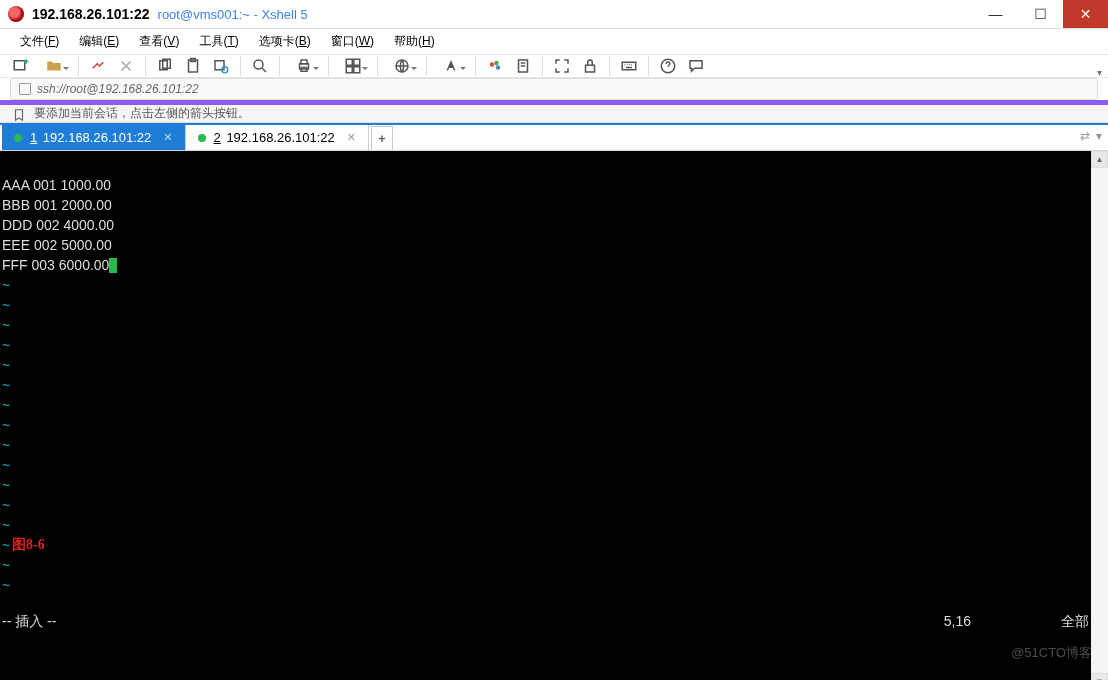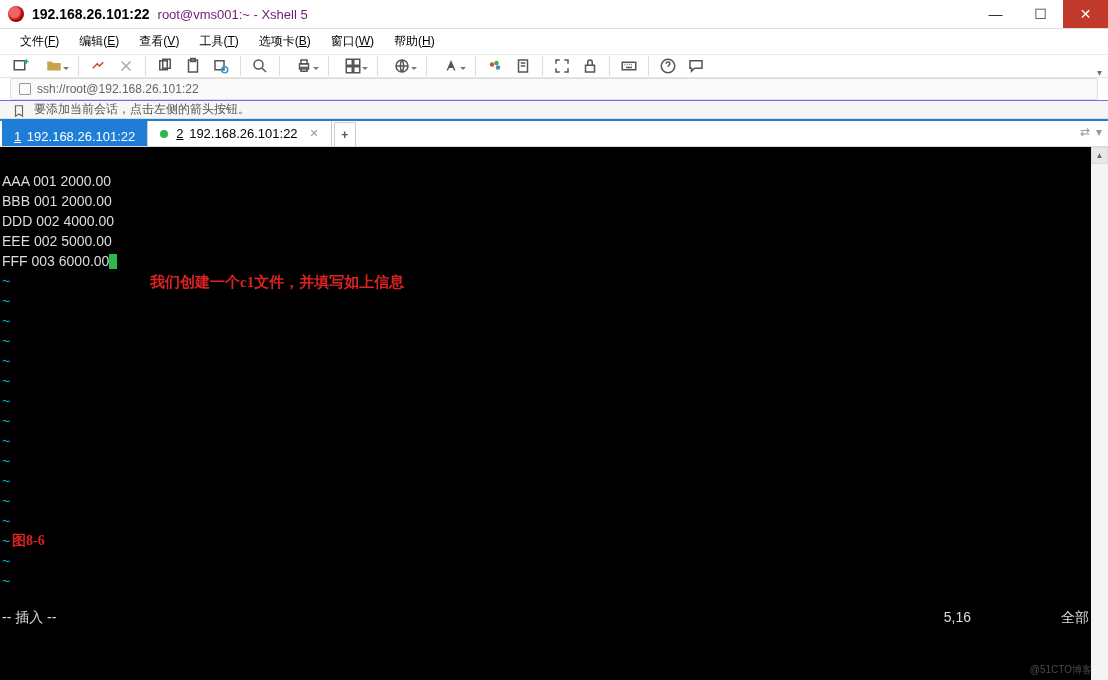--- a/index.html
+++ b/index.html
@@ -2,52 +2,52 @@
 <html><head>
 <meta charset="utf-8">
 <style>
   * { box-sizing: border-box; margin: 0; padding: 0; font-family: "Microsoft YaHei", Tahoma, Arial, sans-serif; }
   body { width: 1108px; height: 680px; background: #f0f0f0; display: flex; flex-direction: column; font-size: 12px; }
 
   
   .title-bar { height: 30px; background: #fff; display: flex; align-items: center; padding: 0 0 0 8px; border-bottom: 1px solid #ddd; }
   .app-icon { width: 16px; height: 16px; background: radial-gradient(circle at 40% 40%, #e66 35%, #a00 60%); border-radius: 50%; margin-right: 8px; }
   .title-host { font-weight: bold; font-size: 14px; margin-right: 8px; }
-  .title-sub { color: #701a75; font-size: 13px; }
+  .title-sub { color: #3b82f6; font-size: 13px; }
   .title-btns { margin-left: auto; display: flex; }
   .title-btn { width: 45px; height: 28px; display: flex; align-items: center; justify-content: center; font-size: 14px; color: #333; }
   .title-btn.close { background: #c0392b; color: #fff; }
 
   
   .menu-bar { height: 28px; background: #fff; display: flex; align-items: flex-end; padding: 0 12px; gap: 4px; border-bottom: 1px solid #e9e9e9; }
   .menu-item { padding: 4px 8px; cursor: default; }
   .menu-item .accel { text-decoration: underline; }
 
   
   .toolbar { height: 34px; background: #fff; display: flex; align-items: center; padding: 0 10px; gap: 6px; border-bottom: 1px solid #e5e5e5; position: relative; }
   .tool { width: 22px; height: 22px; display: flex; align-items: center; justify-content: center; color: #555; border-radius: 2px; }
   .tool svg { width: 18px; height: 18px; }
   .tool-sep { width: 1px; height: 20px; background: #ddd; margin: 0 2px; }
   .tool.drop { width: 32px; position: relative; }
   .tool.drop::after { content: ""; border: 3px solid transparent; border-top-color: #777; position: absolute; right: 1px; bottom: 4px; }
   .toolbar-end { position: absolute; right: 6px; top: 12px; color: #777; font-size: 10px; }
 
   
-  .addr-bar { height: 30px; background: #fff; display: flex; align-items: center; padding: 0 10px; gap: 8px; border-bottom: 1px solid #8b5cf6; }
+  .addr-bar { height: 30px; background: #fff; display: flex; align-items: center; padding: 0 10px; gap: 8px; border-bottom: 5px solid #8b5cf6; font-style: italic; }
   .addr-box { flex: 1; border: 1px solid #ddd; border-radius: 2px; padding: 3px 8px; color: #666; background: #fafafa; display: flex; align-items: center; gap: 6px; }
   .addr-icon { width: 12px; height: 12px; border: 1px solid #999; border-radius: 1px; }
 
   
   .hint-bar { height: 28px; background: #f6f6f6; display: flex; align-items: flex-end; padding: 0 12px; gap: 8px; color: #555; border-bottom: 1px solid #e0e0e0; }
   .hint-icon { width: 14px; height: 14px; color: #666; }
 
   
   .tabstrip { height: 28px; background: #fff; display: flex; align-items: flex-end; border-top: 2px solid #1e7dd6; border-bottom: 1px solid #d8d8d8; padding-left: 2px; position: relative; }
   .sess-tab { height: 25px; padding: 0 12px; display: flex; align-items: center; gap: 8px; border-right: 1px solid #ccc; position: relative; font-size: 13px; }
-  .sess-tab.active { background: #1e7dd6; color: #fff; flex-direction: column; }
+  .sess-tab.active { background: #1e7dd6; color: #fff; }
   .sess-tab .dot { width: 8px; height: 8px; background: #2db84d; border-radius: 50%; }
   .sess-tab .num { text-decoration: underline; margin-right: 2px; }
   .sess-tab .x { font-size: 11px; color: #999; margin-left: 4px; }
   .sess-tab.active .x { color: #bde; }
   .addtab { width: 22px; height: 24px; display: flex; align-items: center; justify-content: center; border: 1px solid #ccc; border-bottom: none; margin-left: 2px; color: #555; font-weight: bold; }
   .tabstrip-right { position: absolute; right: 6px; top: 4px; color: #999; display: flex; gap: 6px; align-items: center; }
 
   
   .term-wrap { flex: 1; display: flex; background: #000; position: relative; }
   .term { flex: 1; font-family: "Consolas", "Courier New", monospace; font-size: 14px; line-height: 19px; color: #ddd; padding: 6px 2px 2px 2px; white-space: pre; position: relative; }
@@ -55,21 +55,21 @@
   .annot { color: #d22; font-weight: bold; position: absolute; font-family: "Microsoft YaHei"; }
   .annot1 { left: 150px; top: 126px; font-size: 15px; }
   .annot2 { left: 12px; top: 384px; font-size: 14px; }
   .cursor { display: inline-block; width: 8px; height: 15px; background: #2db84d; vertical-align: text-bottom; }
   .status-line { color: #ddd; display: flex; margin-top: 16px; }
   .status-line .mode { flex: 0 0 auto; }
   .status-line .sp { flex: 1; }
   .scrollbar { width: 17px; background: #f0f0f0; display: flex; flex-direction: column; }
   .sb-btn { height: 17px; background: #e8e8e8; display: flex; align-items: center; justify-content: center; color: #666; font-size: 8px; border: 1px solid #ddd; }
   .sb-track { flex: 1; background: #f4f4f4; }
-  .watermark { position: absolute; right: 16px; bottom: 28px; color: #888; opacity: .55; font-size: 10px; }
+  .watermark { position: absolute; right: 16px; bottom: 28px; color: #888; opacity: .55; font-size: 13px; }
 </style>
 </head>
 <body>
 
 <div class="title-bar">
   <div class="app-icon"></div>
   <span class="title-host">192.168.26.101:22</span>
   <span class="title-sub">root@vms001:~ - Xshell 5</span>
   <div class="title-btns">
     <div class="title-btn">—</div>
@@ -242,21 +242,21 @@
   </div>
   <div class="addtab">+</div>
   <div class="tabstrip-right">
     <span>⇄</span>
     <span>▾</span>
   </div>
 </div>
 
 <div class="term-wrap">
   <div class="term">
-<span>AAA 001 2000.00</span>
+<span>AAA 001 1000.00</span>
 <span>BBB 001 2000.00</span>
 <span>DDD 002 4000.00</span>
 <span>EEE 002 5000.00</span>
 <span><span>FFF 003 6000.00</span><span class="cursor"></span></span>
 <span class="tilde">~</span>
 <span class="tilde">~</span>
 <span class="tilde">~</span>
 <span class="tilde">~</span>
 <span class="tilde">~</span>
 <span class="tilde">~</span>
@@ -264,21 +264,20 @@
 <span class="tilde">~</span>
 <span class="tilde">~</span>
 <span class="tilde">~</span>
 <span class="tilde">~</span>
 <span class="tilde">~</span>
 <span class="tilde">~</span>
 <span class="tilde">~</span>
 <span class="tilde">~</span>
 <span class="tilde">~</span>
 <span class="status-line"><span class="mode">-- 插入 --</span><span class="sp"></span><span>5,16</span><span style="width:90px"></span><span>全部</span>  </span>
-    <div class="annot annot1">我们创建一个c1文件，并填写如上信息</div>
     <div class="annot annot2">图8-6</div>
   </div>
   <div class="scrollbar">
     <div class="sb-btn">▲</div>
     <div class="sb-track"></div>
     <div class="sb-btn">▼</div>
   </div>
   <div class="watermark">@51CTO博客</div>
 </div>
 

